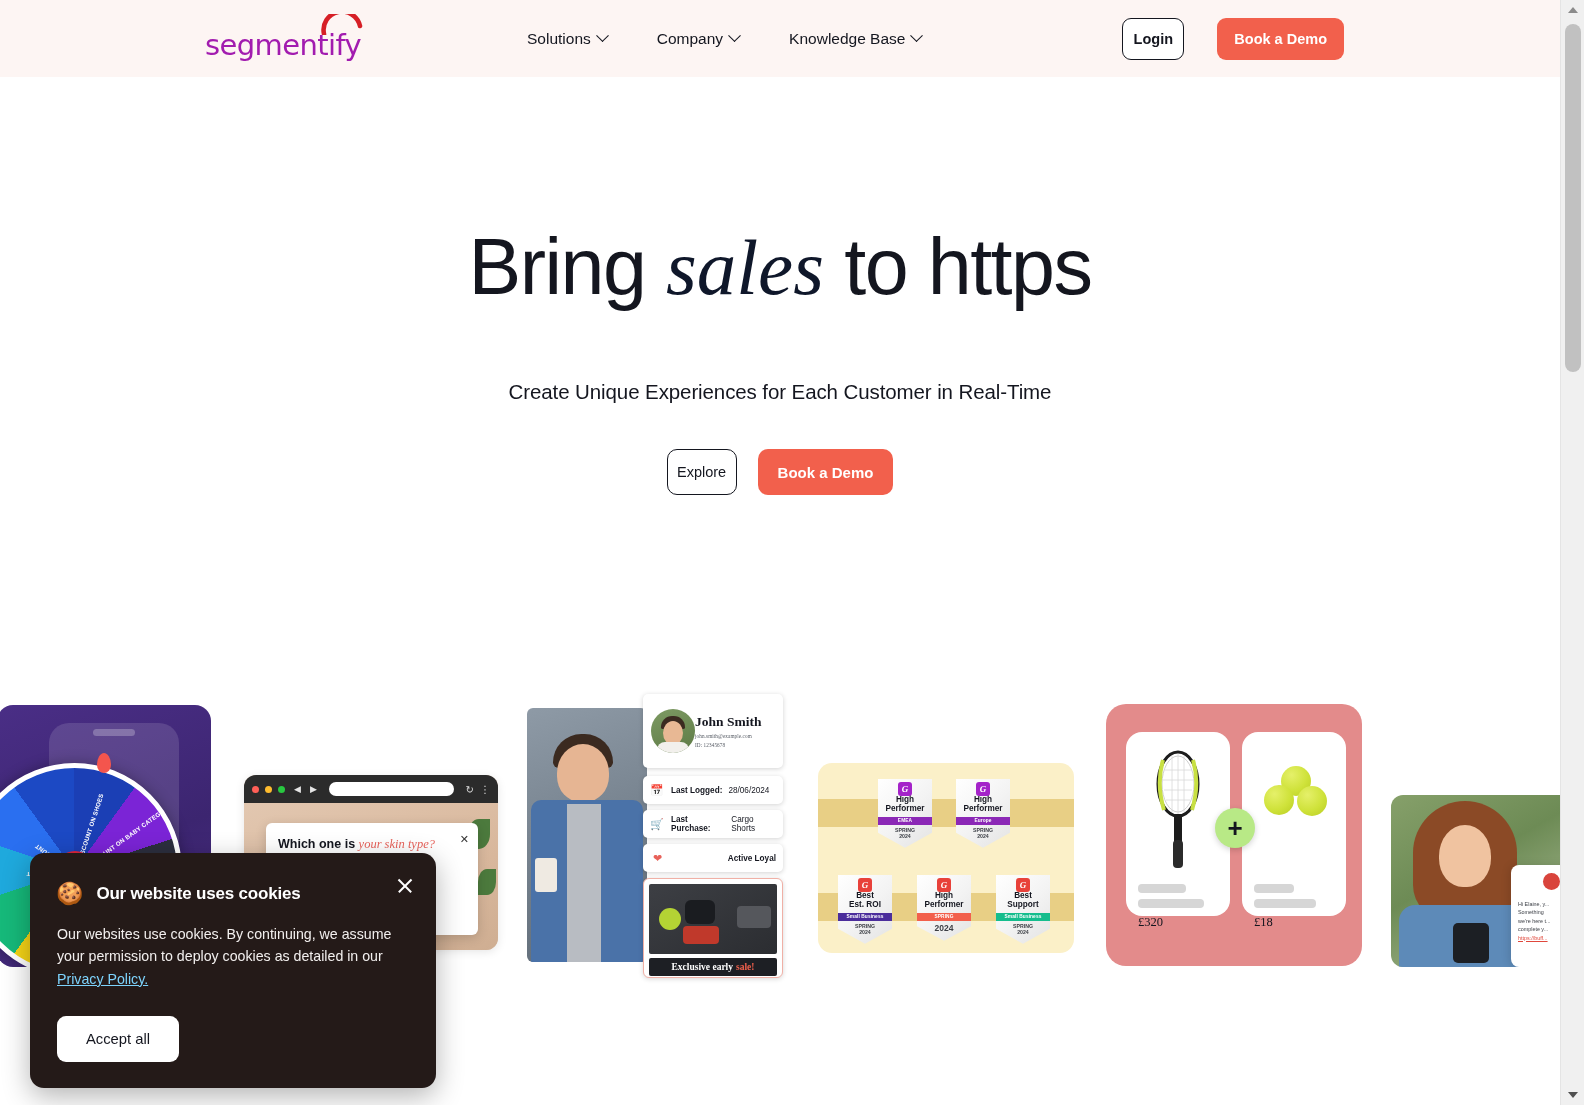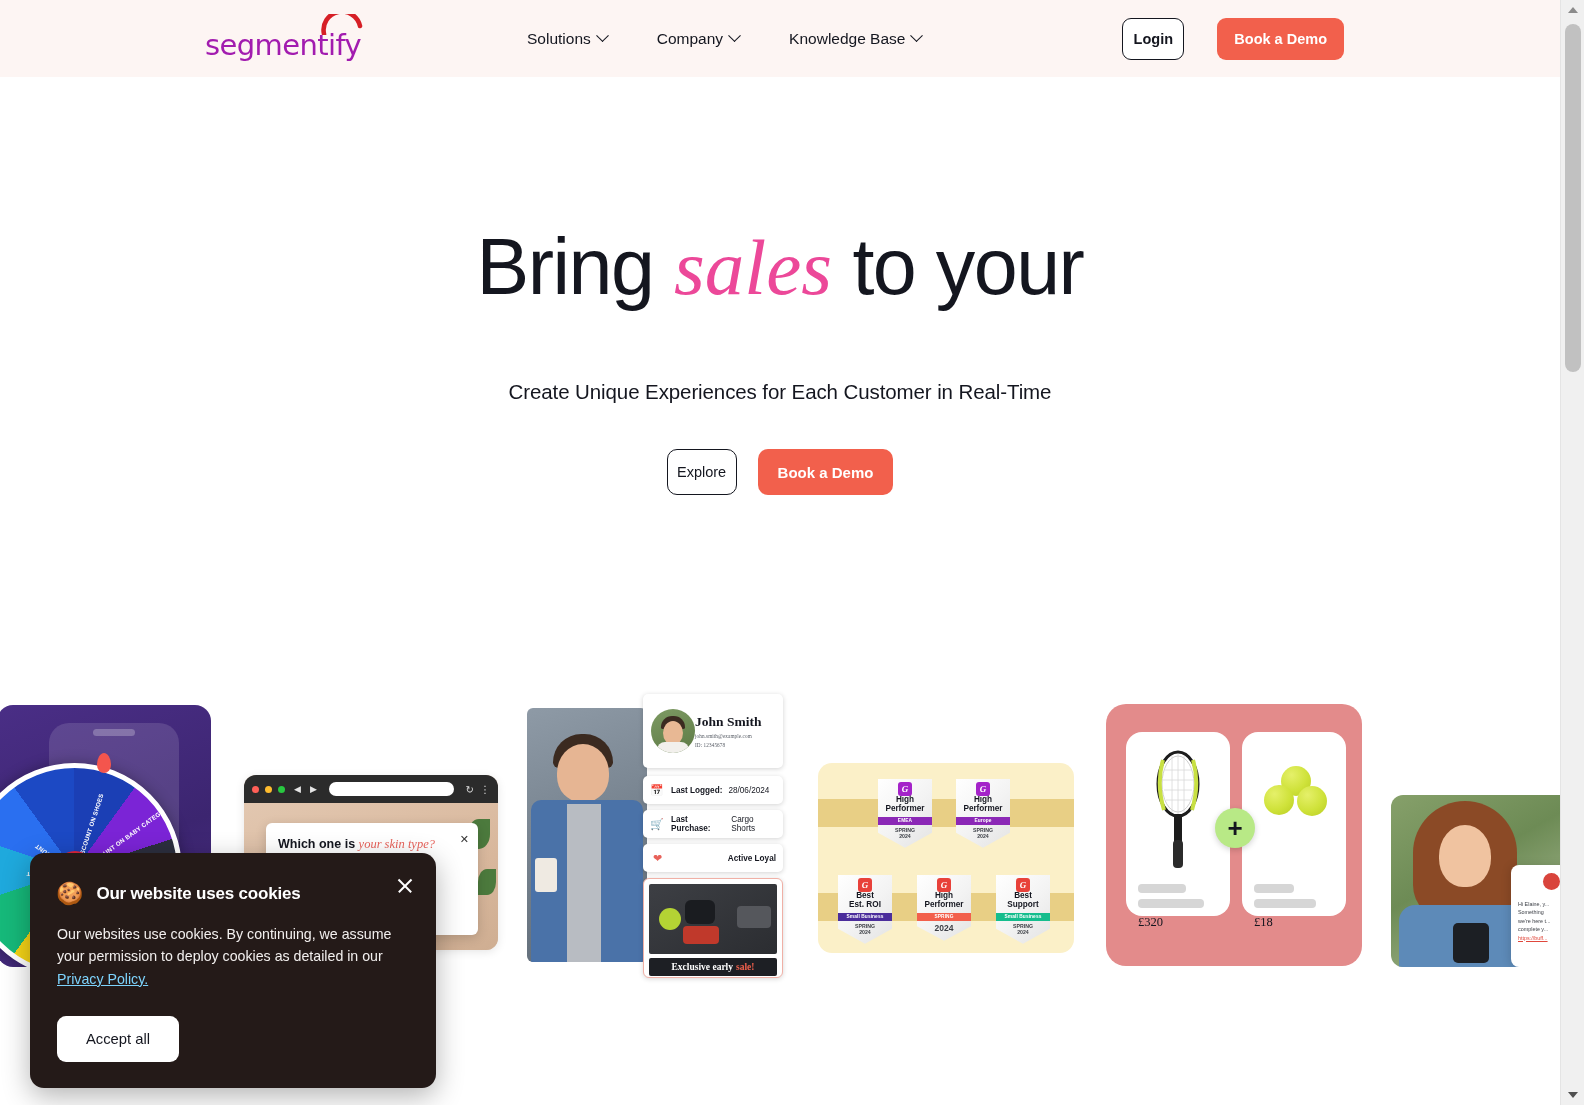--- a/index.html
+++ b/index.html
@@ -119,21 +119,21 @@
     font-size: 79px;
     font-weight: 400;
     line-height: 1;
     letter-spacing: -1.5px;
     color: #14161f;
     font-family: "Liberation Sans", sans-serif;
   }
   #hero-title .accent {
     font-family: "Liberation Serif", serif;
     font-style: italic;
-    color: #ec4899;
+    color: #0f172a;
     font-weight: 400;
     letter-spacing: 0;
   }
   #hero-subtitle {
     margin-top: 73px;
     font-size: 20.5px;
     font-weight: 400;
     color: #14161f;
     letter-spacing: -0.1px;
   }
@@ -757,21 +757,21 @@
       <button id="login-btn">Login</button>
       <button id="book-demo-header">Book a Demo</button>
     </div>
 
   </header>
 
   <section id="hero">
     <h1 id="hero-title">
       <span>Bring</span>
       <span class="accent">sales</span>
-      <span>to your</span>
+      <span>to https</span>
     </h1>
     <p id="hero-subtitle">Create Unique Experiences for Each Customer in Real-Time</p>
     <div id="hero-actions">
       <button id="explore-btn">Explore</button>
       <button id="book-demo-hero">Book a Demo</button>
     </div>
   </section>
 
   <section id="carousel">
 

